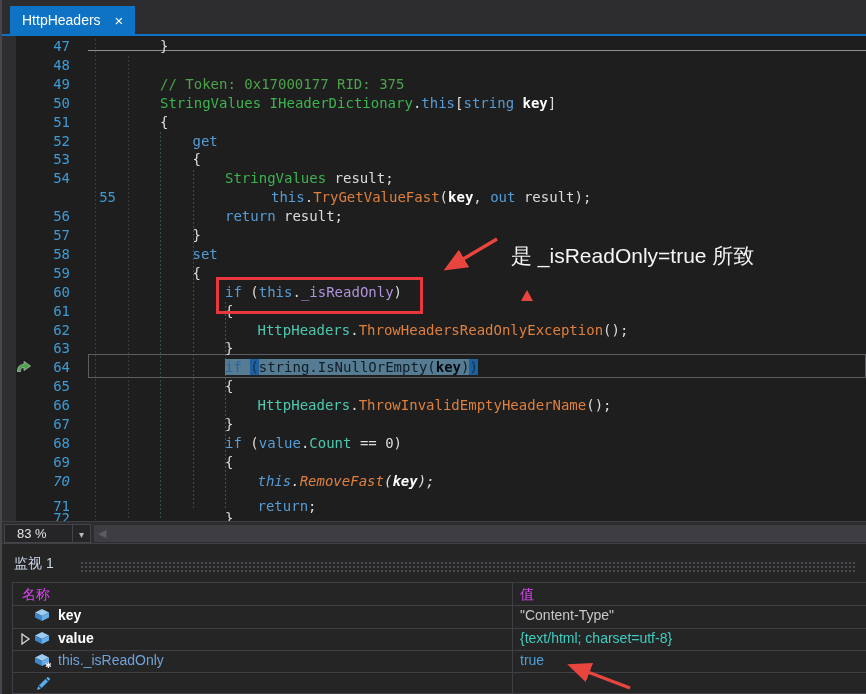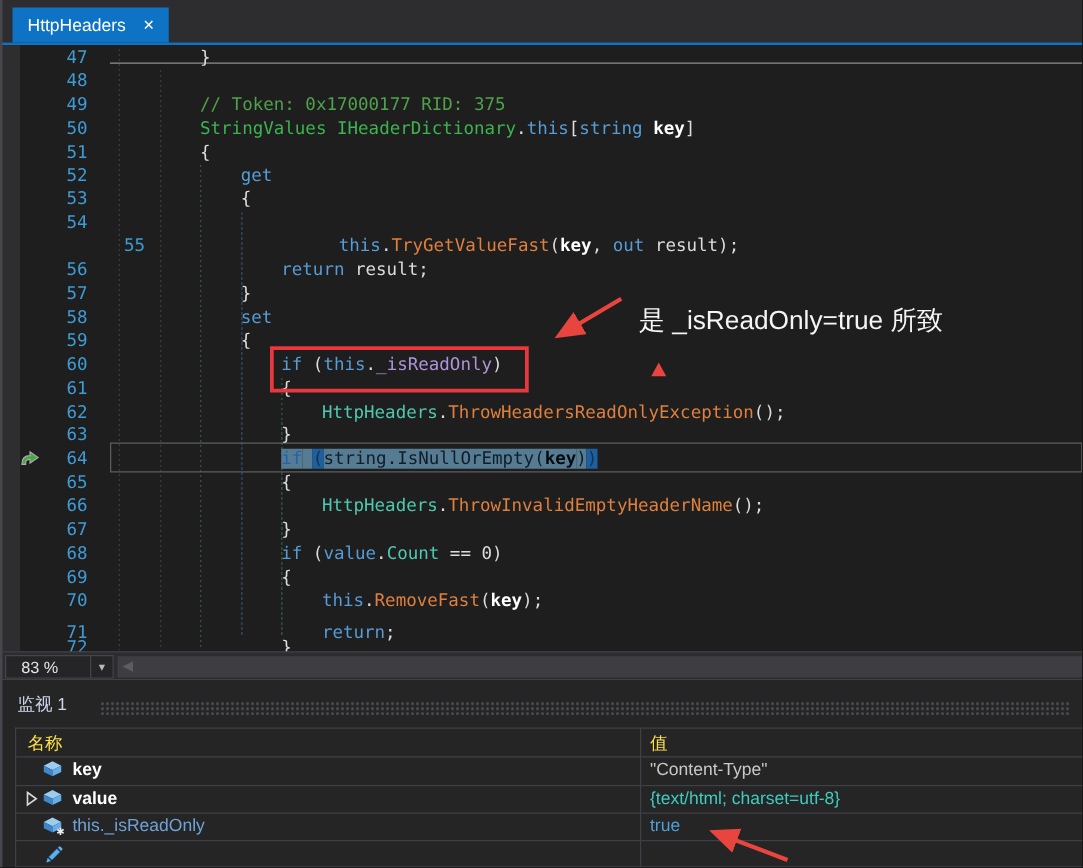--- a/index.html
+++ b/index.html
@@ -45,21 +45,21 @@
   .hscroll{position:absolute;left:94px;top:3px;right:0;height:17px;background:#3E3E42;}
   .hscroll .larr{position:absolute;left:4px;top:2px;color:#5A5D63;font-size:11px;line-height:13px;}
 
   
   .watch{position:absolute;left:0;top:543px;width:866px;height:151px;background:#252526;border-top:1px solid #3F3F46;box-sizing:border-box;}
   .watch-title{position:absolute;left:14px;top:11px;font-size:14px;color:#CDD6E8;}
   .dots{position:absolute;left:80px;right:10px;top:17px;height:11px;
         background:radial-gradient(#4A4A52 1px, transparent 1.3px);background-size:4px 4px;}
   .g-h{position:absolute;left:12px;right:0;height:1px;background:#3F3F46;}
   .g-v{position:absolute;top:38px;bottom:0;width:1px;background:#3F3F46;}
-  .wcol-h{position:absolute;top:42px;font-size:14px;color:#fde047;}
+  .wcol-h{position:absolute;top:42px;font-size:14px;color:#d946ef;}
   .watch-row{position:absolute;left:13px;right:0;height:22px;font-size:14px;}
   .expander{position:absolute;left:6px;top:4px;}
   .wicon{position:absolute;left:21px;top:3px;width:18px;height:16px;}
   .wicon .star{position:absolute;left:11px;top:8px;font-size:8px;color:#EDEDF5;}
   .wname{position:absolute;left:45px;top:2px;white-space:pre;}
   .wname.bold{color:#FFFFFF;font-weight:bold;}
   .wname.blue{color:#6FA3D8;}
   .wval{position:absolute;left:507px;top:2px;white-space:pre;}
   .wval.gray{color:#C8C8C8;}
   .wval.teal{color:#3ECCBE;}
@@ -91,37 +91,37 @@
       </div>
     <div class="cur-line-box"></div>
     <div id="code-lines">
         <div class="code-row" style="top: 1px;"><span class="ln">47</span><span class="code" style="left: 160px;"><span class="tok-p">}</span></span></div>
         <div class="code-row" style="top: 20px;"><span class="ln">48</span><span class="code" style="left: 95px;"></span></div>
         <div class="code-row" style="top: 39px;"><span class="ln">49</span><span class="code" style="left: 160px;"><span class="tok-c">// Token: 0x17000177 RID: 375</span></span></div>
         <div class="code-row" style="top: 58px;"><span class="ln">50</span><span class="code" style="left: 160px;"><span class="tok-t">StringValues</span><span class="tok-p"> </span><span class="tok-t">IHeaderDictionary</span><span class="tok-p">.</span><span class="tok-k">this</span><span class="tok-p">[</span><span class="tok-k">string</span><span class="tok-p"> </span><span class="tok-b">key</span><span class="tok-p">]</span></span></div>
         <div class="code-row" style="top: 77px;"><span class="ln">51</span><span class="code" style="left: 160px;"><span class="tok-p">{</span></span></div>
         <div class="code-row" style="top: 96px;"><span class="ln">52</span><span class="code" style="left: 192.5px;"><span class="tok-k">get</span></span></div>
         <div class="code-row" style="top: 114px;"><span class="ln">53</span><span class="code" style="left: 192.5px;"><span class="tok-p">{</span></span></div>
-        <div class="code-row" style="top: 133px;"><span class="ln">54</span></div>
+        <div class="code-row" style="top: 133px;"><span class="ln">54</span><span class="code" style="left: 225px;"><span class="tok-t">StringValues</span><span class="tok-p"> result;</span></span></div>
         <div class="code-row" style="top: 152px; margin-left: 46px;"><span class="ln">55</span><span class="code" style="left: 225px;"><span class="tok-k">this</span><span class="tok-p">.</span><span class="tok-m">TryGetValueFast</span><span class="tok-p">(</span><span class="tok-b">key</span><span class="tok-p">, </span><span class="tok-k">out</span><span class="tok-p"> result);</span></span></div>
         <div class="code-row" style="top: 171px;"><span class="ln">56</span><span class="code" style="left: 225px;"><span class="tok-k">return</span><span class="tok-p"> result;</span></span></div>
         <div class="code-row" style="top: 190px;"><span class="ln">57</span><span class="code" style="left: 192.5px;"><span class="tok-p">}</span></span></div>
         <div class="code-row" style="top: 209px;"><span class="ln">58</span><span class="code" style="left: 192.5px;"><span class="tok-k">set</span></span></div>
         <div class="code-row" style="top: 228px;"><span class="ln">59</span><span class="code" style="left: 192.5px;"><span class="tok-p">{</span></span></div>
         <div class="code-row" style="top: 247px;"><span class="ln">60</span><span class="code" style="left: 225px;"><span class="tok-k">if</span><span class="tok-p"> (</span><span class="tok-k">this</span><span class="tok-p">.</span><span class="tok-f">_isReadOnly</span><span class="tok-p">)</span></span></div>
         <div class="code-row" style="top: 266px;"><span class="ln">61</span><span class="code" style="left: 225px;"><span class="tok-p">{</span></span></div>
         <div class="code-row" style="top: 285px;"><span class="ln">62</span><span class="code" style="left: 257.5px;"><span class="tok-tt">HttpHeaders</span><span class="tok-p">.</span><span class="tok-m">ThrowHeadersReadOnlyException</span><span class="tok-p">();</span></span></div>
         <div class="code-row" style="top: 303px;"><span class="ln">63</span><span class="code" style="left: 225px;"><span class="tok-p">}</span></span></div>
         <div class="code-row" style="top: 322px;"><span class="ln">64</span><span class="code" style="left: 225px;"><span class="tok-hlk">if</span><span class="tok-hll"> </span><span class="tok-hld">(</span><span class="tok-hll">string.IsNullOrEmpty(</span><span class="tok-hlb">key</span><span class="tok-hll">)</span><span class="tok-hld">)</span></span></div>
         <div class="code-row" style="top: 341px;"><span class="ln">65</span><span class="code" style="left: 225px;"><span class="tok-p">{</span></span></div>
         <div class="code-row" style="top: 360px;"><span class="ln">66</span><span class="code" style="left: 257.5px;"><span class="tok-tt">HttpHeaders</span><span class="tok-p">.</span><span class="tok-m">ThrowInvalidEmptyHeaderName</span><span class="tok-p">();</span></span></div>
         <div class="code-row" style="top: 379px;"><span class="ln">67</span><span class="code" style="left: 225px;"><span class="tok-p">}</span></span></div>
         <div class="code-row" style="top: 398px;"><span class="ln">68</span><span class="code" style="left: 225px;"><span class="tok-k">if</span><span class="tok-p"> (</span><span class="tok-k">value</span><span class="tok-p">.</span><span class="tok-tt">Count</span><span class="tok-p"> == 0)</span></span></div>
         <div class="code-row" style="top: 417px;"><span class="ln">69</span><span class="code" style="left: 225px;"><span class="tok-p">{</span></span></div>
-        <div class="code-row" style="top: 436px;"><span class="ln">70</span><span class="code" style="left: 257.5px;"><span class="tok-k">this</span><span class="tok-p">.</span><span class="tok-m">RemoveFast</span><span class="tok-p">(</span><span class="tok-b">key</span><span class="tok-p">);</span></span></div>
+        <div class="code-row" style="top: 436px; font-style: italic;"><span class="ln">70</span><span class="code" style="left: 257.5px;"><span class="tok-k">this</span><span class="tok-p">.</span><span class="tok-m">RemoveFast</span><span class="tok-p">(</span><span class="tok-b">key</span><span class="tok-p">);</span></span></div>
         <div class="code-row" style="top: 461px; padding-left: 8px;"><span class="ln">71</span><span class="code" style="left: 257.5px;"><span class="tok-k">return</span><span class="tok-p">;</span></span></div>
         <div class="code-row" style="top: 473px;"><span class="ln">72</span><span class="code" style="left: 225px;"><span class="tok-p">}</span></span></div>
       </div>
 
     <span class="stmt-arrow">
       <svg width="17" height="16" viewBox="0 0 17 16">
           <path d="M2.5 13.5 C2.5 8.5 5 6.5 9 6.5 L9 3.5 L15.5 8 L9 12.5 L9 9.5 C6 9.5 5.5 10.5 5.5 13.5 Z" fill="#45A845" stroke="#ADADAD" stroke-width="0.9"></path>
         </svg>
     </span>
 

